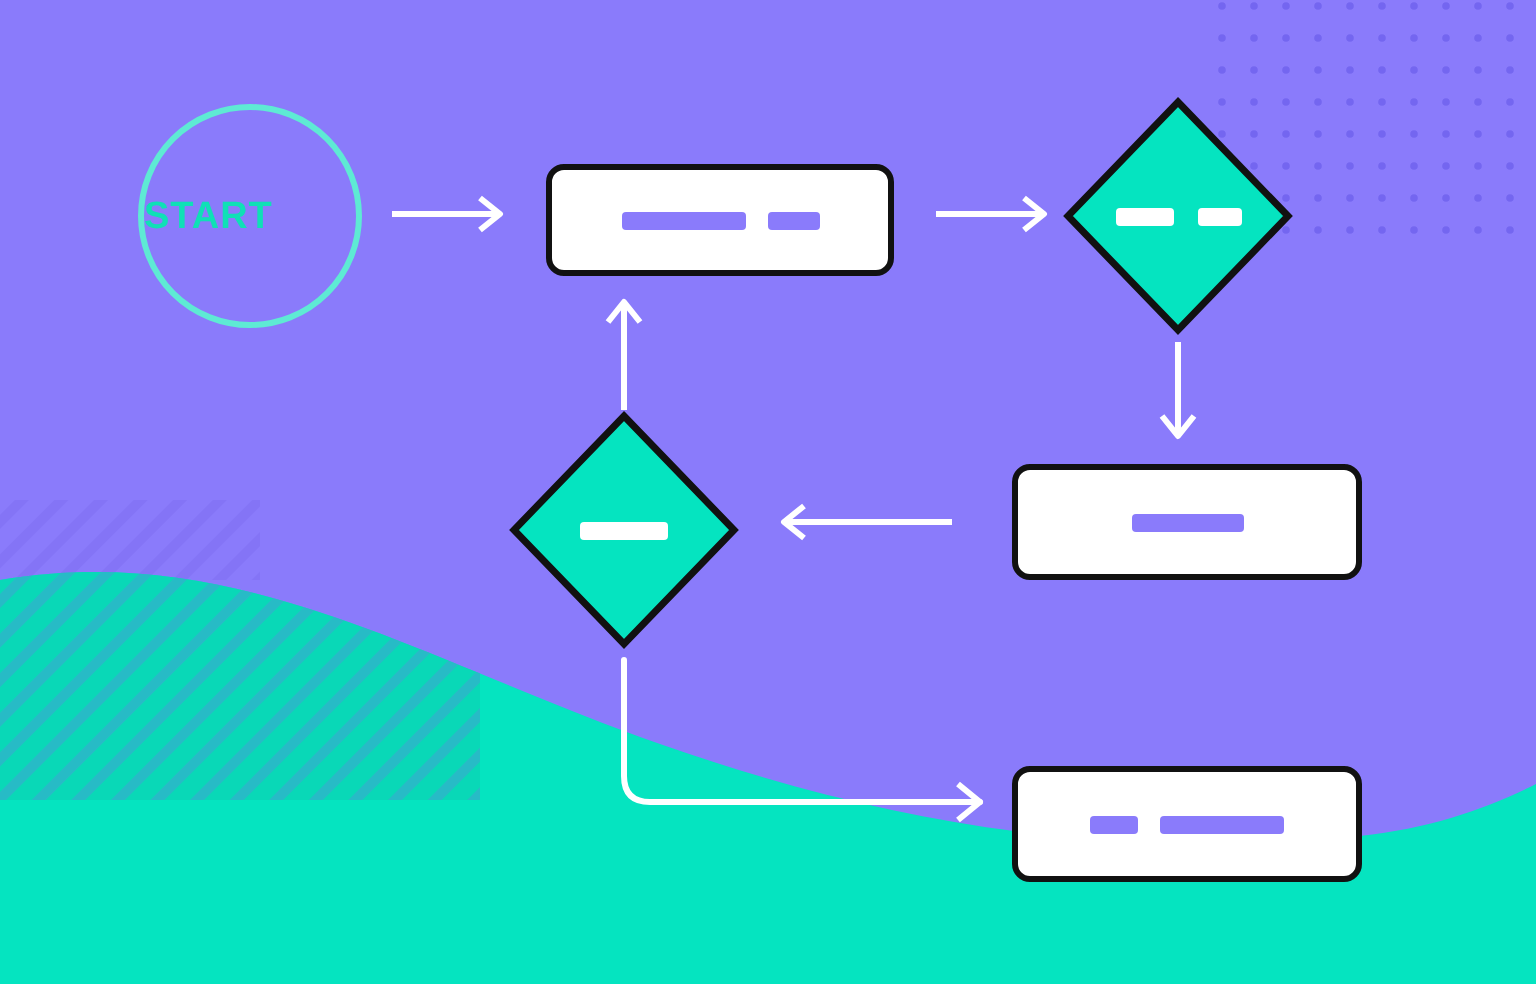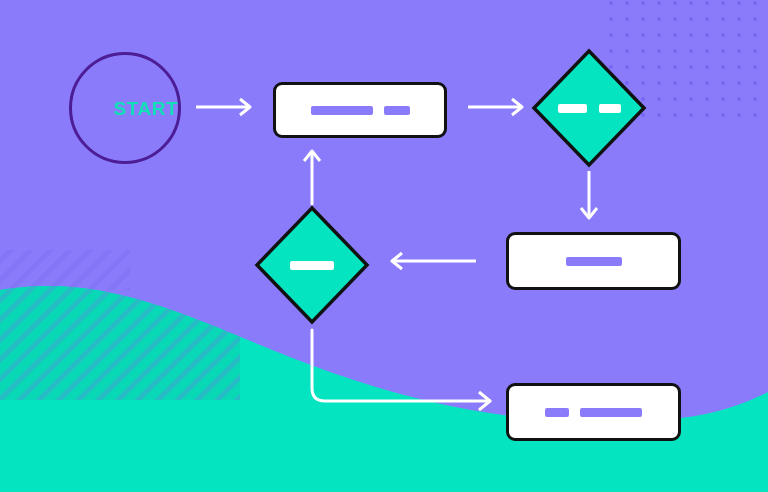--- a/index.html
+++ b/index.html
@@ -28,25 +28,25 @@
   #fg-svg { pointer-events: none; }
 
   
   .start-node {
     position: absolute;
     left: 69px;
     top: 52px;
     width: 112px;
     height: 112px;
     border-radius: 50%;
-    border: 3px solid #4c1d95;
+    border: 3px solid #5eead4;
     box-sizing: border-box;
     display: flex;
     align-items: center;
-    justify-content: flex-end;
+    justify-content: flex-start;
   }
   .start-label {
     color: #0FE0B6;
     font-family: "Liberation Sans", sans-serif;
     font-weight: bold;
     font-size: 19px;
     letter-spacing: 0.5px;
     line-height: 1;
   }
 

